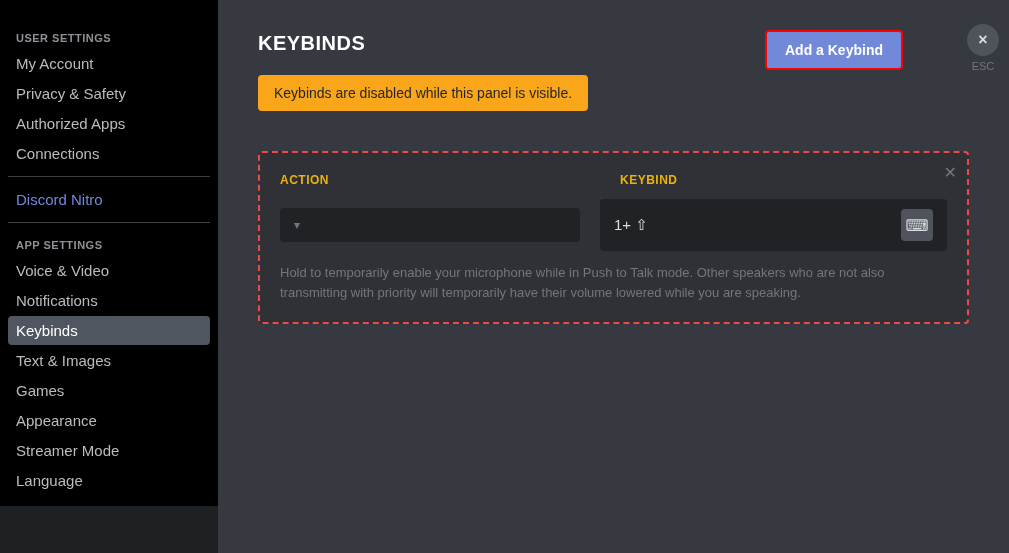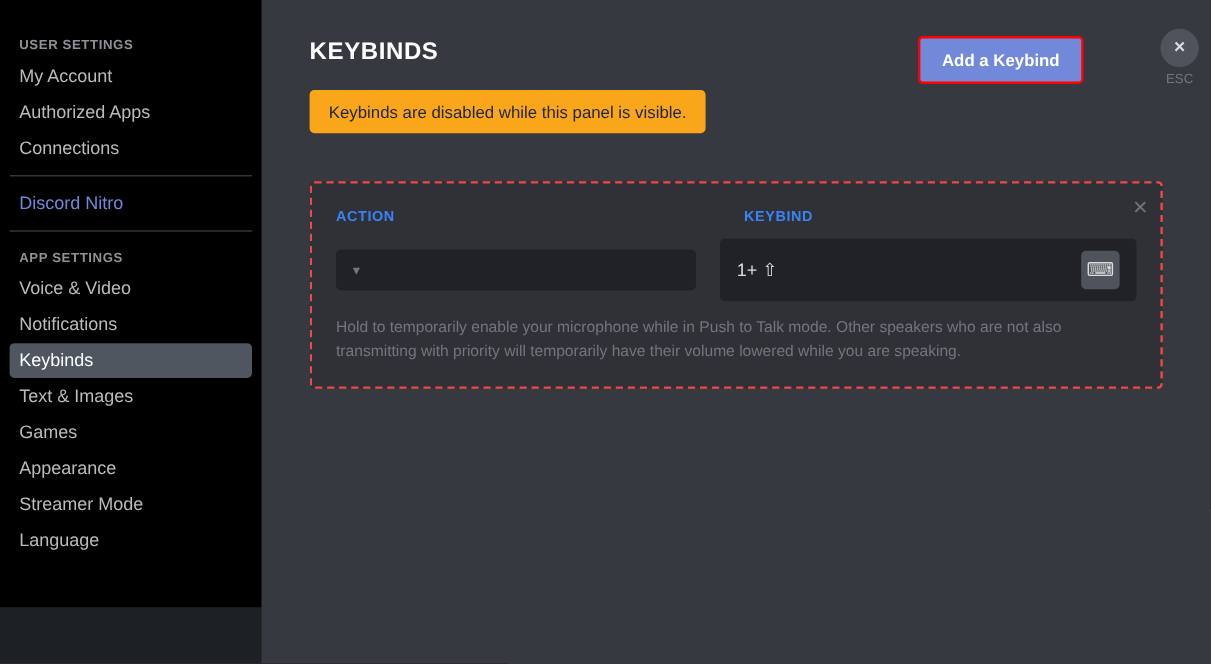--- a/index.html
+++ b/index.html
@@ -158,21 +158,21 @@
 
     .keybind-header-row {
       display: flex;
       gap: 40px;
       margin-bottom: 12px;
     }
 
     .keybind-col-header {
       font-size: 12px;
       font-weight: 700;
-      color: #3b82f6;
+      color: #eab308;
       text-transform: uppercase;
       letter-spacing: 0.5px;
     }
 
     .keybind-col-action {
       flex: 0 0 300px;
     }
 
     .keybind-col-keybind {
       flex: 1;
@@ -239,20 +239,23 @@
     }
   </style>
 </head>
 <body>
 
 <div class="sidebar">
   <div class="sidebar-section-label">USER SETTINGS</div>
 
   <div class="sidebar-item">
     <span>My Account</span>
+  </div>
+  <div class="sidebar-item">
+    <span>Privacy &amp; Safety</span>
   </div>
   <div class="sidebar-item">
     <span>Authorized Apps</span>
   </div>
   <div class="sidebar-item">
     <span>Connections</span>
   </div>
 
   <hr class="sidebar-divider">
 

